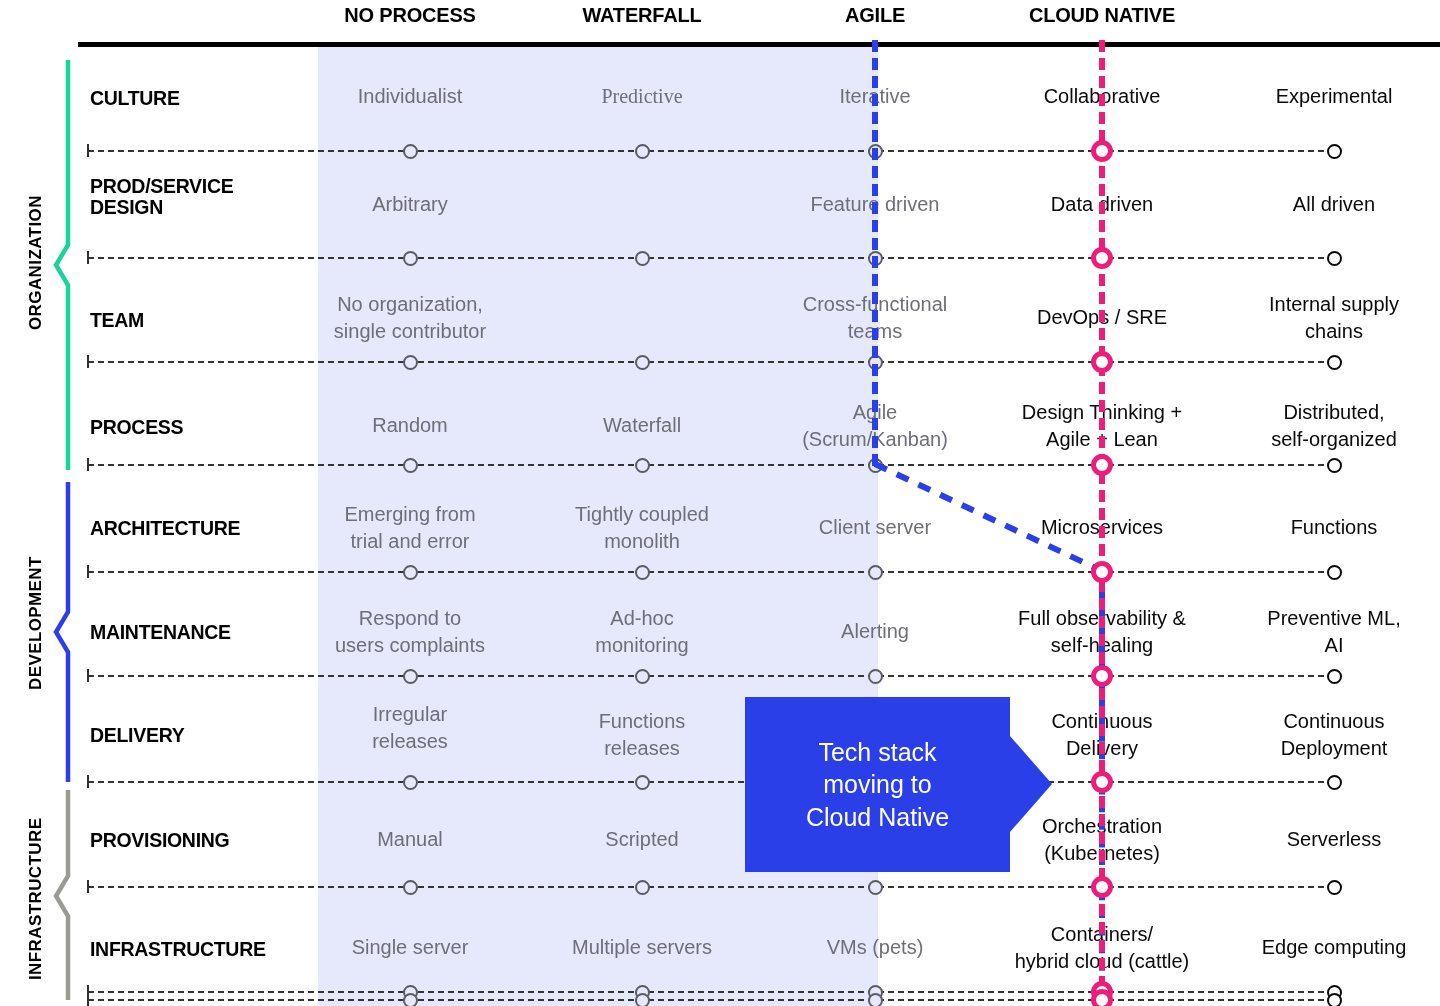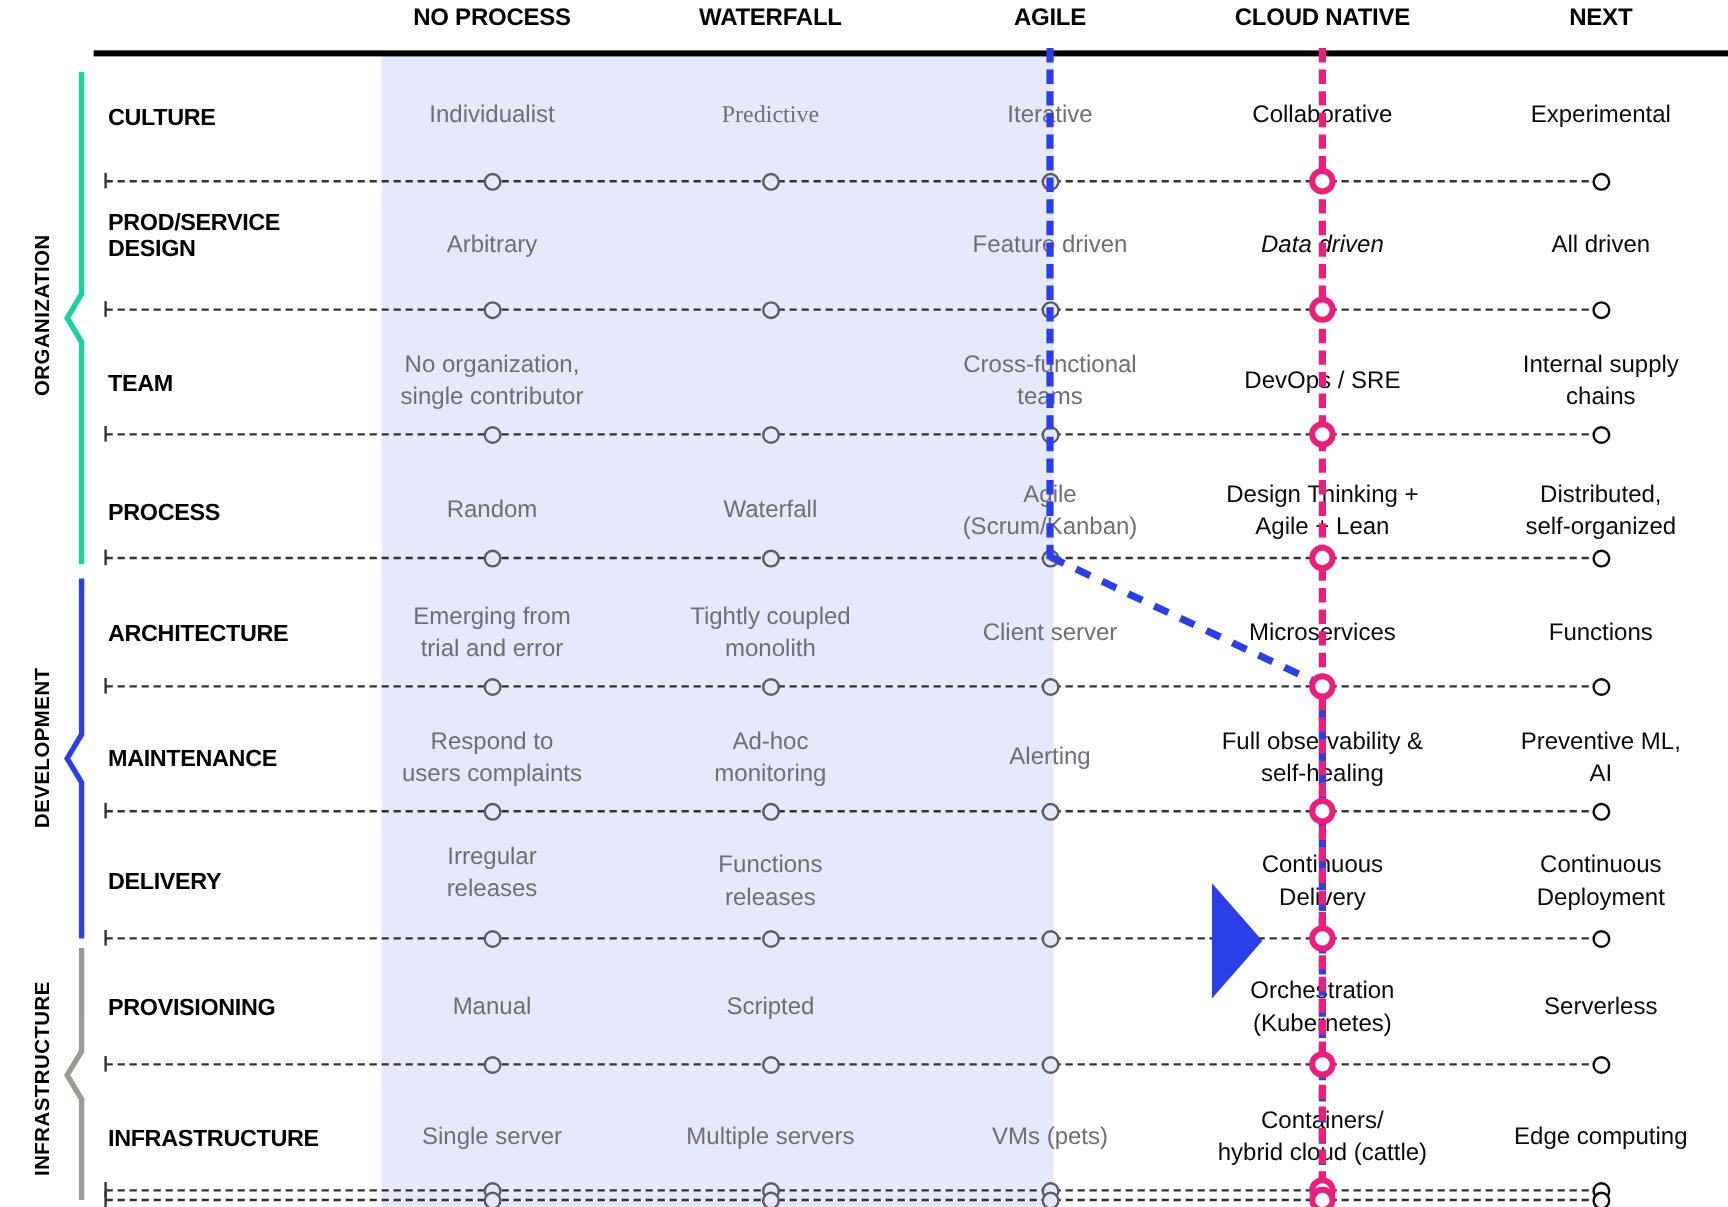--- a/index.html
+++ b/index.html
@@ -124,21 +124,20 @@
 
 <div id="root">
 
   <div class="shade"></div>
   <div class="toprule"></div>
 
   <div class="hdr" style="left:310px;width:200px">NO PROCESS</div>
   <div class="hdr" style="left:542px;width:200px">WATERFALL</div>
   <div class="hdr" style="left:775px;width:200px">AGILE</div>
   <div class="hdr" style="left:1002px;width:200px">CLOUD NATIVE</div>
-  <div class="hdr" style="left:1234px;width:200px">NEXT</div>
 
   <div id="grid-layer">
       <div class="sep" style="top:150px; width:1246px;"></div>
       <div class="sep-tick" style="top:144px;"></div>
       <div class="node grey" style="left:402.5px; top:143.5px;"></div>
       <div class="node grey" style="left:634.5px; top:143.5px;"></div>
       <div class="node grey" style="left:867.5px; top:143.5px;"></div>
       <div class="node pink" style="left:1091px; top:140px;"></div>
       <div class="node black" style="left:1326.5px; top:143.5px;"></div>
       <div class="sep" style="top:257px; width:1246px;"></div>
@@ -207,21 +206,21 @@
       <div class="rowlabel" style="top: 88px; white-space: pre-line;">CULTURE</div>
       <div class="cell" style="left: 297px; top: 83.4px; width: 226px; white-space: pre-line;">Individualist</div>
       <div class="cell" style="left: 529px; top: 83.4px; width: 226px; white-space: pre-line; font-family: Liberation Serif, serif;">Predictive</div>
       <div class="cell" style="left: 762px; top: 83.4px; width: 226px; white-space: pre-line;">Iterative</div>
       <div class="cell dark" style="left: 989px; top: 83.4px; width: 226px; white-space: pre-line;">Collaborative</div>
       <div class="cell dark" style="left: 1221px; top: 83.4px; width: 226px; white-space: pre-line;">Experimental</div>
       <div class="rowlabel" style="top: 176px; white-space: pre-line;">PROD/SERVICE
 DESIGN</div>
       <div class="cell" style="left: 297px; top: 191.4px; width: 226px; white-space: pre-line;">Arbitrary</div>
       <div class="cell" style="left: 762px; top: 191.4px; width: 226px; white-space: pre-line;">Feature driven</div>
-      <div class="cell dark" style="left: 989px; top: 191.4px; width: 226px; white-space: pre-line; font-style: italic;">Data driven</div>
+      <div class="cell dark" style="left: 989px; top: 191.4px; width: 226px; white-space: pre-line;">Data driven</div>
       <div class="cell dark" style="left: 1221px; top: 191.4px; width: 226px; white-space: pre-line;">All driven</div>
       <div class="rowlabel" style="top: 310px; white-space: pre-line;">TEAM</div>
       <div class="cell" style="left: 297px; top: 290.8px; width: 226px; white-space: pre-line;">No organization,
 single contributor</div>
       <div class="cell" style="left: 762px; top: 290.8px; width: 226px; white-space: pre-line;">Cross-functional
 teams</div>
       <div class="cell dark" style="left: 989px; top: 304.4px; width: 226px; white-space: pre-line;">DevOps / SRE</div>
       <div class="cell dark" style="left: 1221px; top: 290.8px; width: 226px; white-space: pre-line;">Internal supply
 chains</div>
       <div class="rowlabel" style="top: 417px; white-space: pre-line;">PROCESS</div>
@@ -280,20 +279,25 @@
   <svg class="bluediag" style="left:0;top:0;width:1440px;height:1006px;pointer-events:none">
     <line x1="875" y1="464" x2="1102" y2="571" stroke="#2a3fe8" stroke-width="6" stroke-dasharray="13,11" stroke-linecap="butt"></line>
   </svg>
 
   <div class="blueline" style="left:1099px; top:571px; height:435px;"></div>
 
   <div class="pinkline" style="left:1099px; top:40px; height:966px;"></div>
 
 
   <div class="callout" style="left:745px; top:697px; width:310px; height:175px;">
+    <div class="box" style="width:265px;height:175px;">
+      <span style="white-space:pre-line">Tech stack
+moving to
+Cloud Native</span>
+    </div>
     <div class="tip" style="left:265px; top:39px;"></div>
   </div>
 
   <svg style="position:absolute;left:0;top:0;width:1440px;height:1006px;pointer-events:none">
 
     <path d="M68,60 L68,245 L56,265 L68,285 L68,470" fill="none" stroke="#18d39a" stroke-width="4.5"></path>
 
     <path d="M68,482 L68,612 L56,632 L68,652 L68,782" fill="none" stroke="#2a3fe8" stroke-width="4.5"></path>
 
     <path d="M68,790 L68,876 L56,896 L68,916 L68,1000" fill="none" stroke="#9b9b93" stroke-width="4.5"></path>

